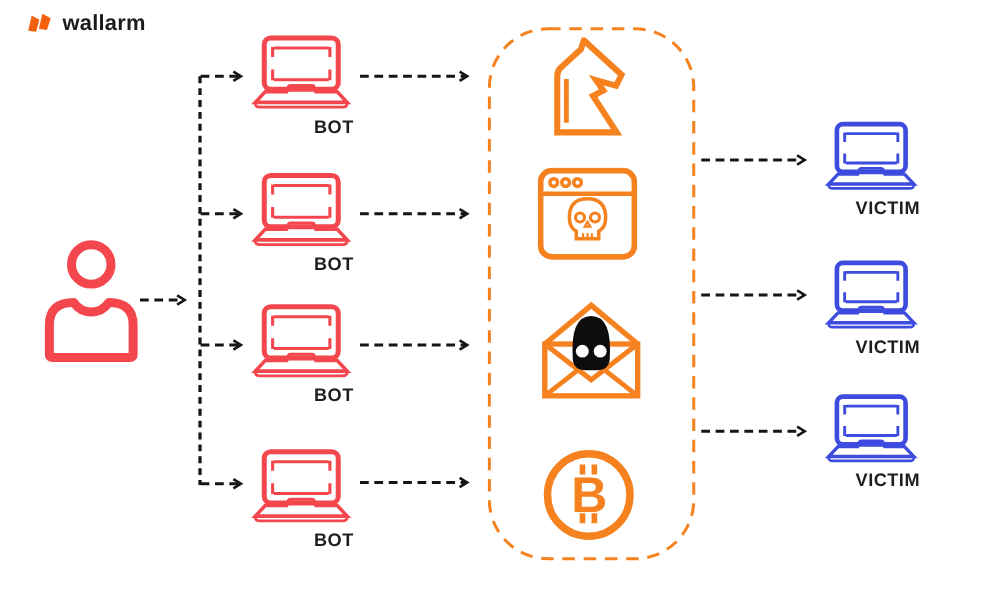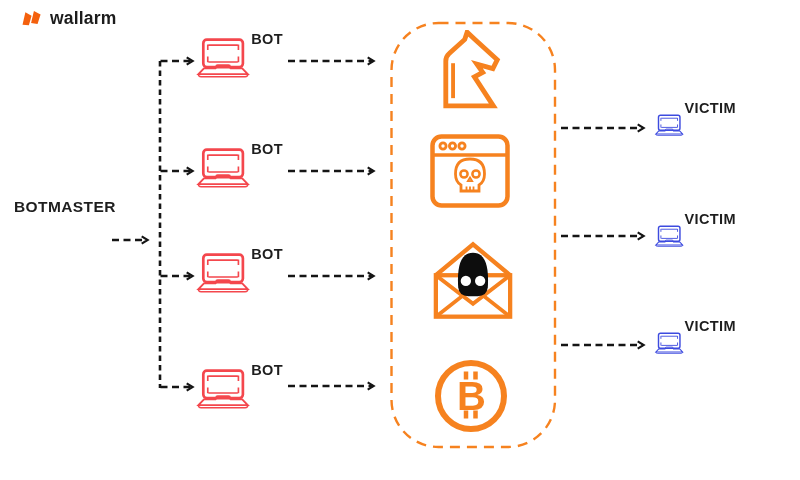--- a/index.html
+++ b/index.html
@@ -4,21 +4,21 @@
 <style>
   html,body{margin:0;padding:0;background:#fff;}
   .canvas{
     position:relative;width:800px;height:480px;background:#ffffff;overflow:hidden;
     font-family:"Liberation Sans",sans-serif;
     --red:#F4474D;--blue:#3D4BDF;--orange:#F6821F;--ink:#151515;--label:#1E1E1E;
   }
   .layer{position:absolute;left:0;top:0;width:800px;height:480px;pointer-events:none;}
   .logo{position:absolute;left:21px;top:8px;display:flex;align-items:center;gap:6px;}
   .logo-text{font-size:17.5px;font-weight:bold;color:#1c1c1c;letter-spacing:.2px;}
-  .node{position:absolute;display:flex;align-items:flex-start;}
+  .node{position:absolute;display:flex;flex-direction:column;align-items:flex-end;}
   .lbl{font-weight:bold;font-size:14.5px;letter-spacing:.4px;color:var(--label);margin-top:4px;white-space:nowrap;}
   .botmaster .lbl{font-size:15.5px;margin-top:6px;}
   .bot-node{color:var(--red);}
   .victim-node{color:var(--blue);}
   .mal{position:absolute;color:var(--orange);}
   svg{display:block;}
 </style>
 </head>
 <body>
 
@@ -76,21 +76,20 @@
     <span class="logo-text">wallarm</span>
   </div>
 
   <div class="node botmaster" style="left:14px;top:192px;width:98px;">
     <svg width="78" height="99" viewBox="0 0 78 99">
       <g fill="none" stroke="#F4474D" stroke-width="7.2">
         <circle cx="39" cy="19.5" r="15.8"></circle>
         <path stroke-linejoin="round" d="M5.5 91.5 V68 Q5.5 50 25 50 Q30 57.5 39 57.5 Q48 57.5 53 50 Q72.5 50 72.5 68 V91.5 Q72.5 94 70 94 H8 Q5.5 94 5.5 91.5 Z"></path>
       </g>
     </svg>
-    <div class="lbl">BOTMASTER</div>
   </div>
 
   <div class="node bot-node" style="left:195px;top:27px;width:88px;">
     <svg width="84" height="63" viewBox="0 0 88 66">
         <use href="#laptop"></use>
       </svg>
     <div class="lbl">BOT</div>
   </div>
   <div class="node bot-node" style="left:195px;top:137px;width:88px;">
     <svg width="84" height="63" viewBox="0 0 88 66">

